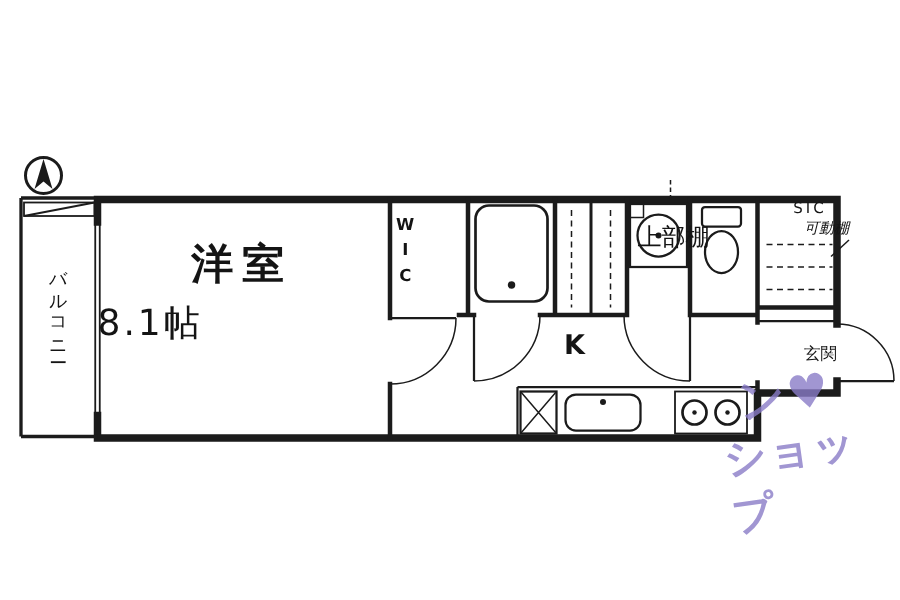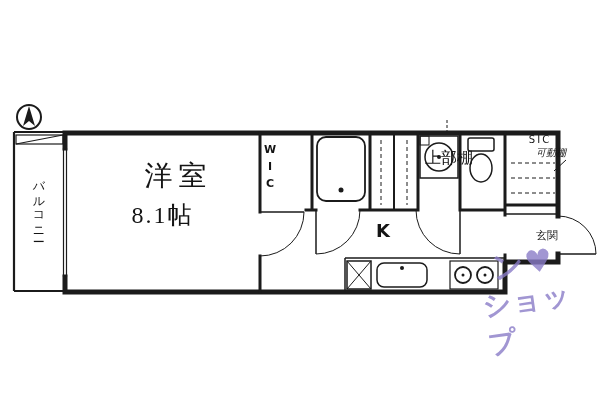--- a/index.html
+++ b/index.html
@@ -4,22 +4,22 @@
 <style>
   html,body{margin:0;padding:0;background:#fff;}
   #stage{
     position:relative;width:600px;height:400px;background:#ffffff;
     font-family:"DejaVu Sans","Liberation Sans",sans-serif;overflow:hidden;
   }
   #plan-svg{position:absolute;left:0;top:0;}
   .lbl{position:absolute;color:#141414;line-height:1.15;white-space:nowrap;}
   .v{writing-mode:vertical-rl;text-orientation:upright;}
   .balcony-lbl{left:31px;top:172px;font-size:12px;letter-spacing:2px;}
-  .room-name{left:81px;top:160px;width:195px;text-align:center;font-size:28px;letter-spacing:6px;}
-  .room-size{left:65px;top:202px;width:195px;text-align:center;font-size:24px;letter-spacing:2px;font-family:Liberation Serif, serif;}
+  .room-name{left:64px;top:160px;width:195px;text-align:center;font-size:28px;letter-spacing:6px;font-weight:bold;}
+  .room-size{left:65px;top:202px;width:195px;font-size:24px;letter-spacing:2px;}
   .wic-lbl{left:263px;top:143px;font-size:11px;letter-spacing:4px;font-weight:bold;}
   .k-lbl{left:376px;top:221px;font-size:18px;font-weight:bold;}
   .genkan-lbl{left:505px;top:230px;width:53px;text-align:right;font-size:11px;}
   .sic-lbl{left:522px;top:134px;width:36px;text-align:center;font-size:10px;letter-spacing:2px;font-weight:normal;}
   .upper-shelf-lbl{left:425px;top:103px;font-size:16px;margin-top:46px;}
   .movable-shelf-lbl{left:536px;top:147px;font-size:10px;font-style:italic;}
   .wm{position:absolute;color:#8a7cc8;opacity:.8;font-weight:bold;transform:rotate(-8deg);}
   .wm1{left:492px;top:243px;font-size:31px;letter-spacing:1px;}
   .wm2{left:485px;top:280px;font-size:28px;letter-spacing:1px;}
 </style>

